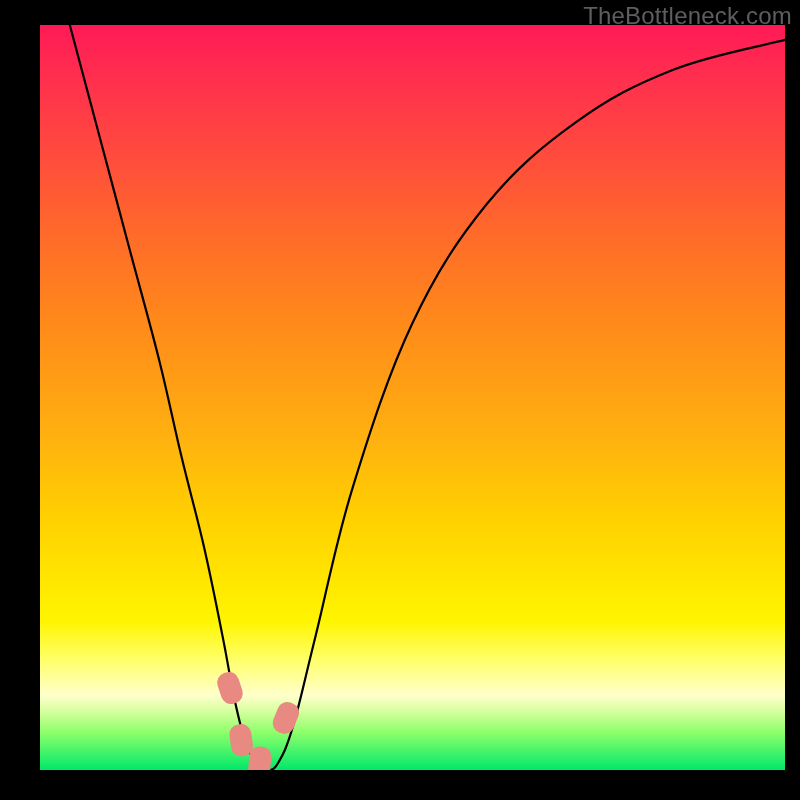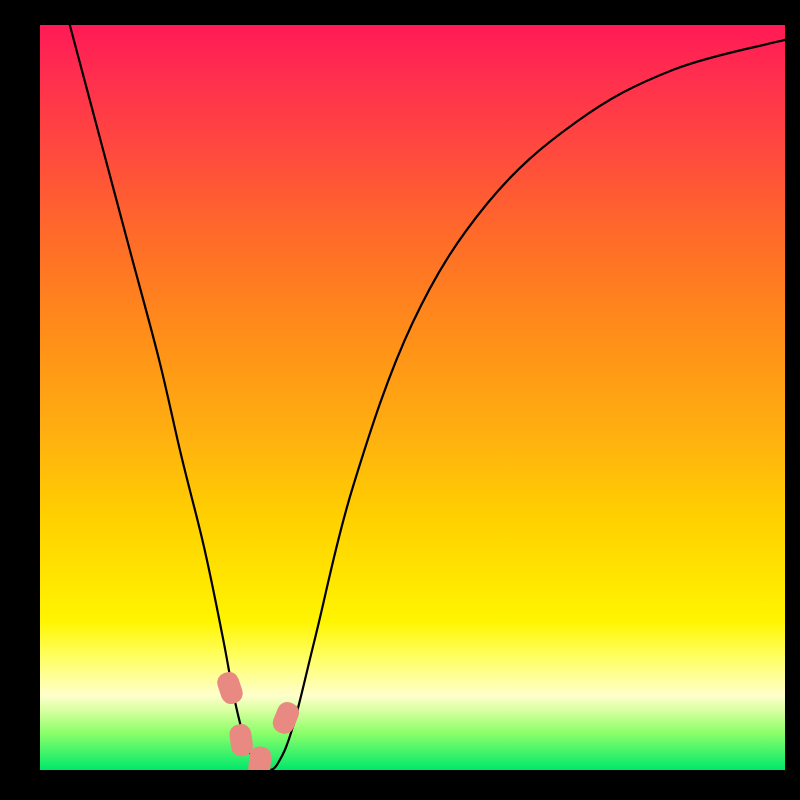--- a/index.html
+++ b/index.html
@@ -59,20 +59,21 @@
     font-size: 24px;
     letter-spacing: 0.2px;
     font-weight: 400;
     user-select: none;
   }
 </style>
 </head>
 <body>
 
 <div class="frame">
+  <div class="watermark">TheBottleneck.com</div>
 
   <div class="plot">
     <svg class="curve" viewBox="0 0 745 745" preserveAspectRatio="none">
       <g>
         <path id="curve-path" fill="none" stroke="#000" stroke-width="2.2" stroke-linecap="round" stroke-linejoin="round" d="M 29.8 0.0 C 35.2 20.1, 48.9 71.5, 59.6 111.8 C 70.3 152.0, 78.7 183.3, 89.4 223.5 C 100.1 263.7, 109.8 297.7, 119.2 335.2 C 128.6 372.8, 133.5 398.6, 141.6 432.1 C 149.6 465.6, 156.5 489.3, 163.9 521.5 C 171.3 553.7, 177.2 584.1, 182.5 610.9 C 187.9 637.7, 189.7 651.7, 193.7 670.5 C 197.7 689.3, 200.9 703.1, 204.9 715.2 C 208.9 727.3, 212.0 732.2, 216.0 737.5 C 220.1 742.9, 223.2 745.0, 227.2 745.0 C 231.2 745.0, 233.7 745.6, 238.4 737.5 C 243.1 729.5, 246.6 723.1, 253.3 700.3 C 260.0 677.5, 264.9 653.8, 275.6 610.9 C 286.4 568.0, 295.5 518.2, 312.9 461.9 C 330.3 405.6, 348.4 349.0, 372.5 298.0 C 396.6 247.0, 417.5 215.0, 447.0 178.8 C 476.5 142.6, 502.9 121.0, 536.4 96.9 C 569.9 72.7, 595.7 59.5, 633.3 44.7 C 670.8 29.9, 724.9 20.3, 745.0 14.9"></path>
       </g>
       <g id="markers">
           <rect x="179.0" y="647.0" width="22" height="32" rx="10" ry="10" fill="#e88a82" transform="rotate(-18 189.975 663.05)"></rect>
           <rect x="190.2" y="699.2" width="22" height="32" rx="10" ry="10" fill="#e88a82" transform="rotate(-8 201.15 715.2)"></rect>
           <rect x="208.8" y="721.5" width="22" height="32" rx="10" ry="10" fill="#e88a82" transform="rotate(5 219.77499999999998 737.55)"></rect>

